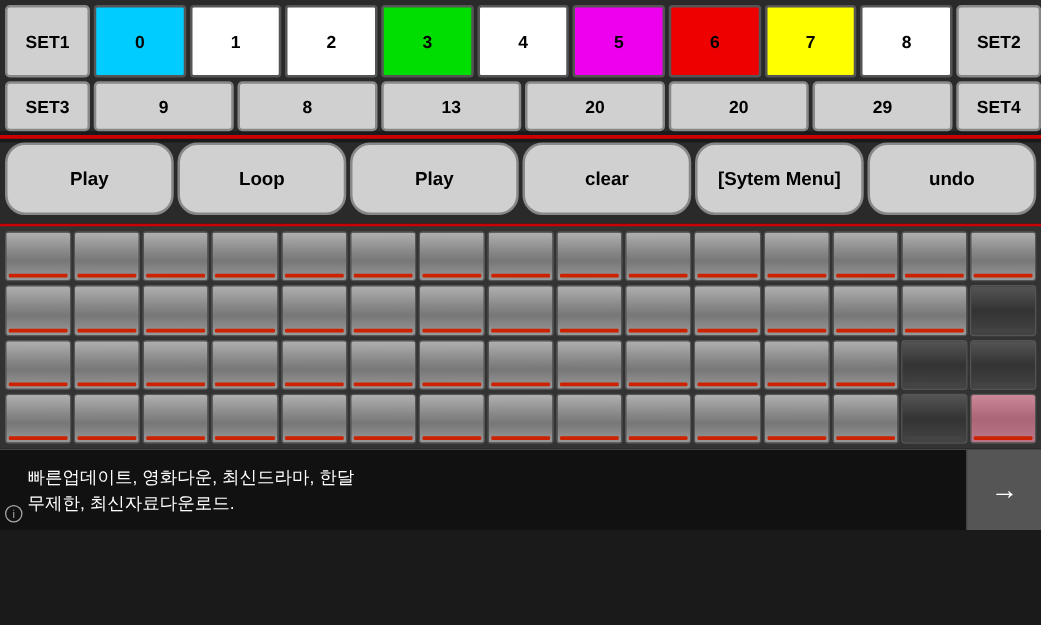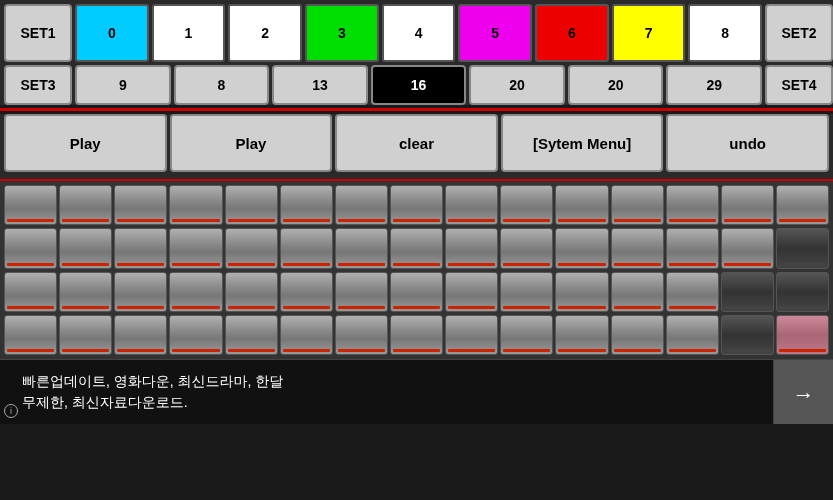--- a/index.html
+++ b/index.html
@@ -104,21 +104,21 @@
       align-items: stretch;
       gap: 3px;
       margin-bottom: 3px;
       height: 58px;
     }
 
     .action-btn {
       flex: 1;
       background: #d0d0d0;
       border: 2px solid #888;
-      border-radius: 4px;
+      border-radius: 16px;
       font-size: 15px;
       font-weight: bold;
       color: #000;
       display: flex;
       align-items: center;
       justify-content: center;
       cursor: pointer;
     }
 
     
@@ -261,42 +261,42 @@
     <div class="set-btn">SET3</div>
     <div class="num-btn">
         <span>9</span>
       </div>
     <div class="num-btn">
         <span>8</span>
       </div>
     <div class="num-btn">
         <span>13</span>
       </div>
-    <div class="num-btn black-bg">
-        <span>16</span>
-      </div>
     <div class="num-btn">
         <span>20</span>
       </div>
     <div class="num-btn">
         <span>20</span>
       </div>
     <div class="num-btn">
         <span>29</span>
       </div>
     <div class="set-btn">SET4</div>
   </div>
 </div>
 
 <div class="divider"></div>
 
 <div style="background:#2a2a2a; padding: 0 4px 4px 4px;">
   <div class="row3">
     <div class="action-btn">
         <span>Play</span>
+      </div>
+    <div class="action-btn">
+        <span>Loop</span>
       </div>
     <div class="action-btn">
         <span>Play</span>
       </div>
     <div class="action-btn">
         <span>clear</span>
       </div>
     <div class="action-btn">
         <span>[Sytem Menu]</span>
       </div>

